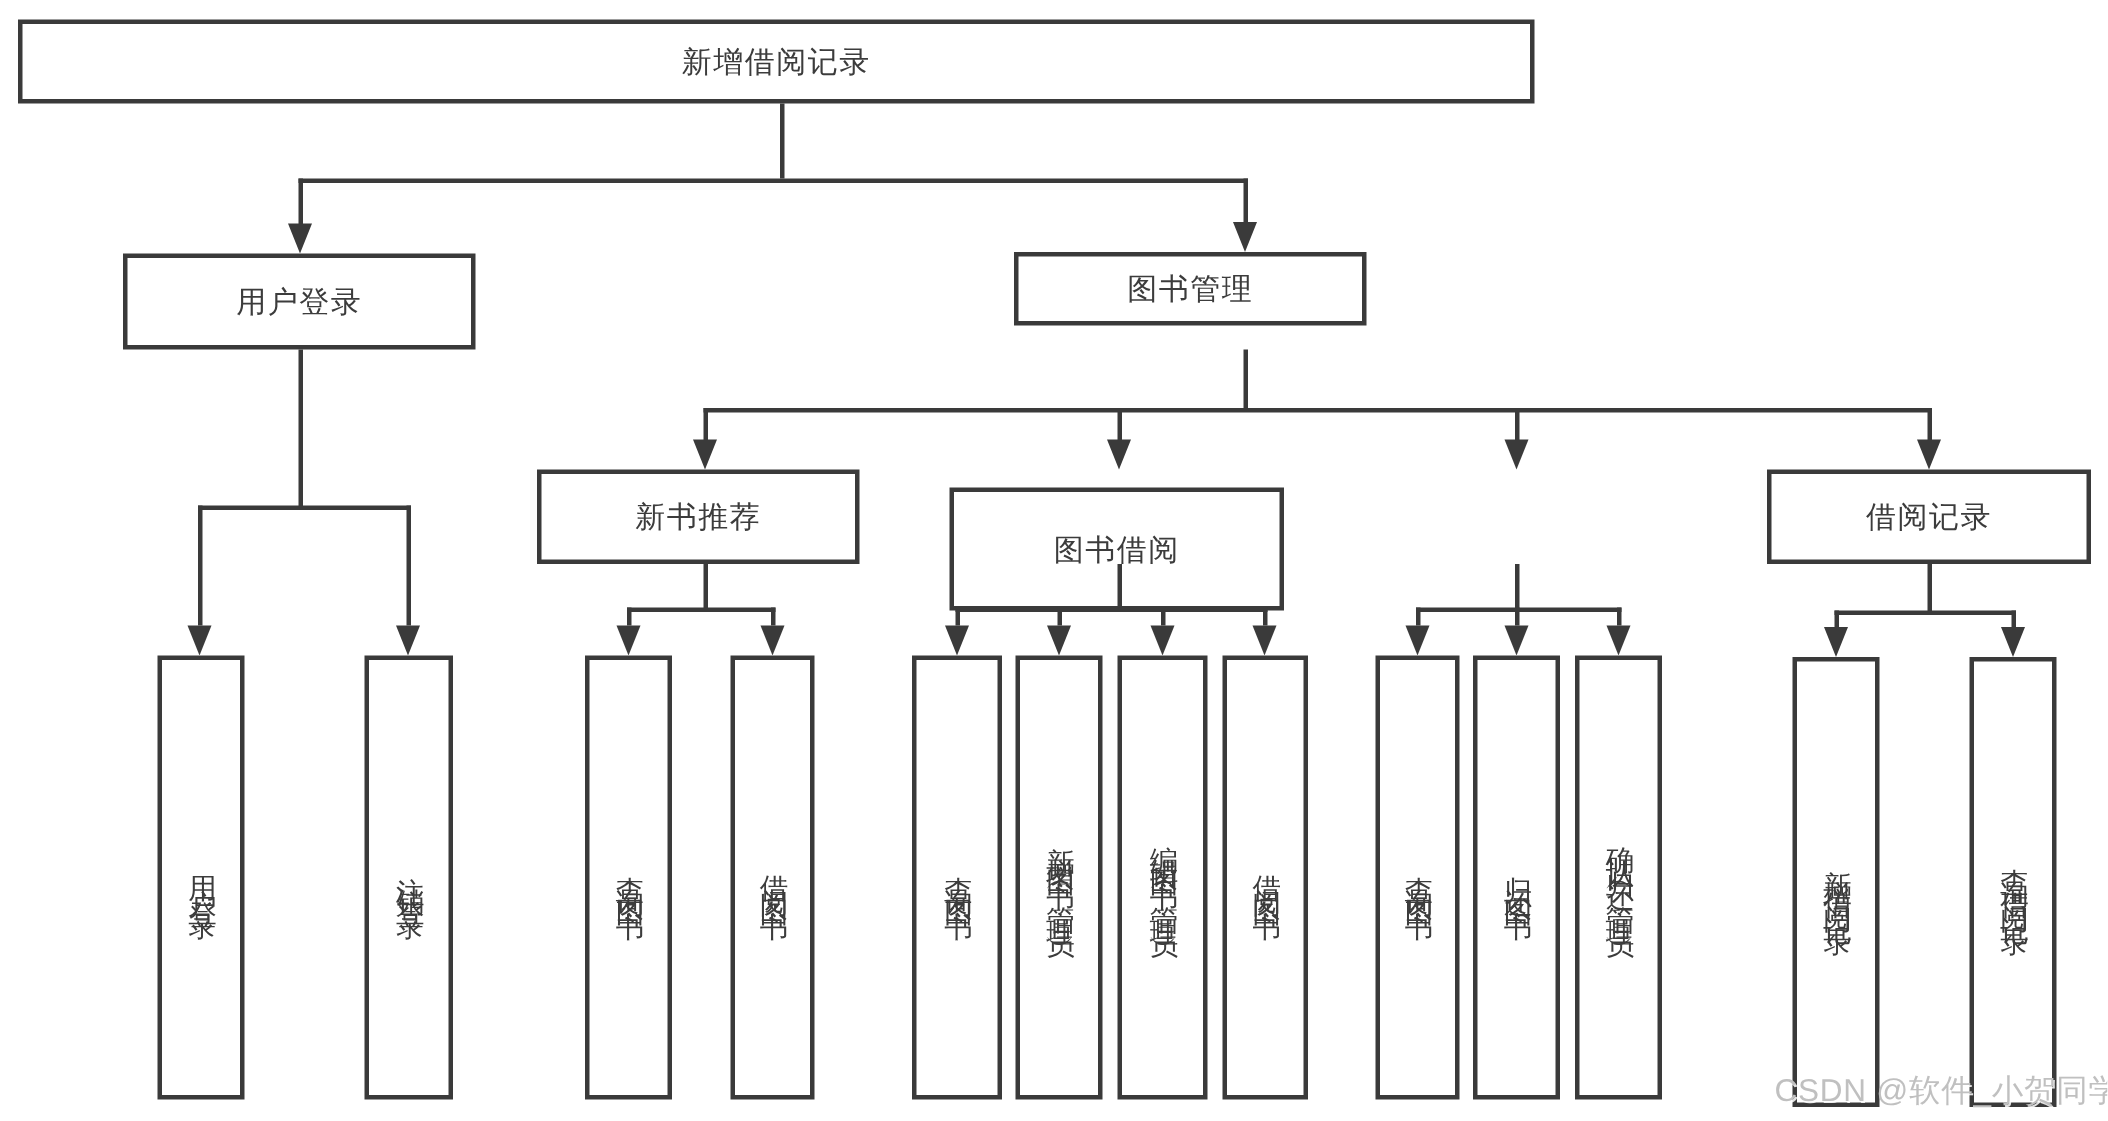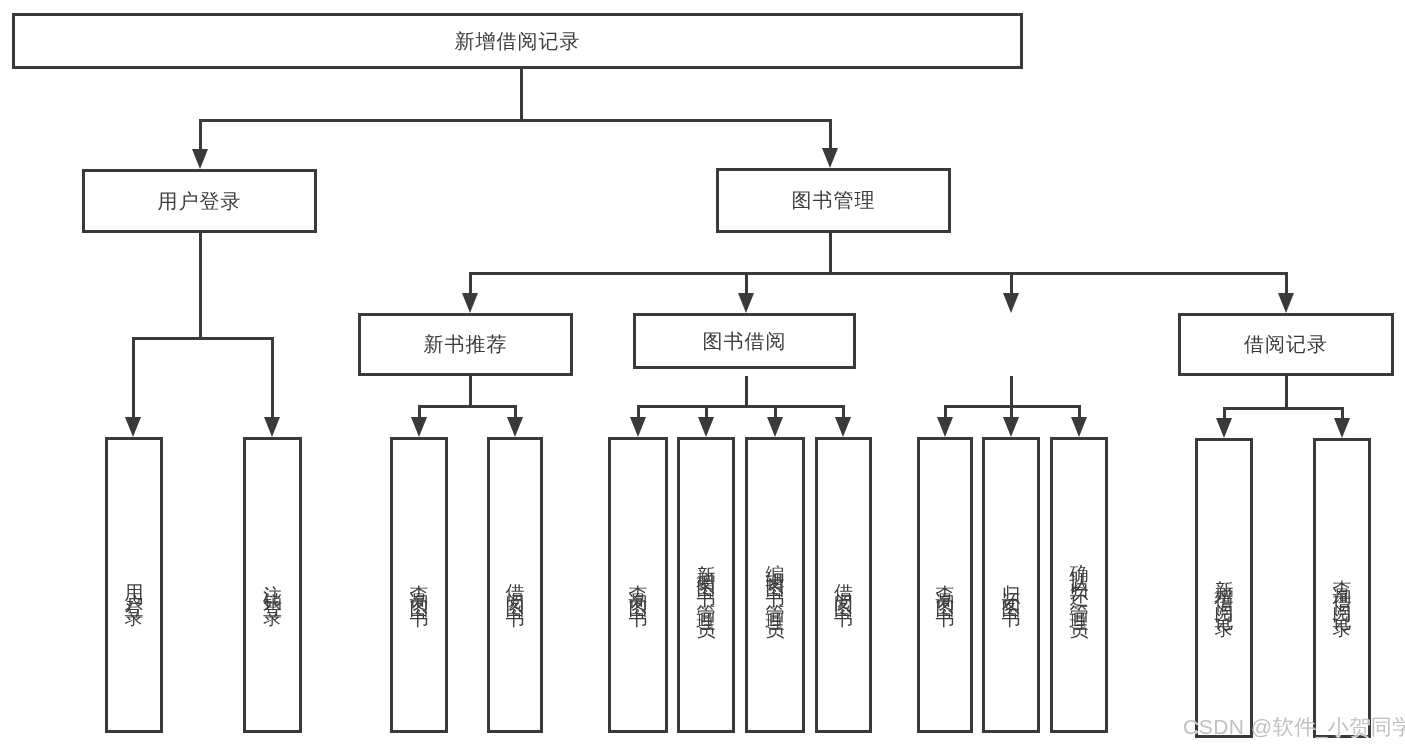--- a/index.html
+++ b/index.html
@@ -56,42 +56,42 @@
   <div class="box" style="left:12px;top:13px;width:1011px;height:56px">新增借阅记录</div>
 
   <div class="vl" style="left:520px;top:69px;height:50px"></div>
   <div class="hl" style="left:199px;top:119px;width:633px"></div>
   <div class="vl" style="left:199px;top:119px;height:32px"></div>
   <div class="ar" style="left:192px;top:149px"></div>
   <div class="vl" style="left:829px;top:119px;height:31px"></div>
   <div class="ar" style="left:822px;top:148px"></div>
 
   <div class="box" style="left:82px;top:169px;width:235px;height:64px">用户登录</div>
-  <div class="box" style="left:716px;top:168px;width:235px;height:65px">图书管理</div>
+  <div class="box" style="left:676px;top:168px;width:235px;height:49px">图书管理</div>
 
   <div class="vl" style="left:199px;top:233px;height:106px"></div>
   <div class="hl" style="left:132px;top:337px;width:142px"></div>
   <div class="vl" style="left:132px;top:337px;height:80px"></div>
   <div class="ar" style="left:125px;top:417px"></div>
   <div class="vl" style="left:271px;top:337px;height:80px"></div>
   <div class="ar" style="left:264px;top:417px"></div>
 
   <div class="vl" style="left:829px;top:233px;height:41px"></div>
   <div class="hl" style="left:469px;top:272px;width:819px"></div>
   <div class="vl" style="left:469px;top:272px;height:23px"></div>
   <div class="ar" style="left:462px;top:293px"></div>
   <div class="vl" style="left:745px;top:272px;height:23px"></div>
   <div class="ar" style="left:738px;top:293px"></div>
   <div class="vl" style="left:1010px;top:272px;height:23px"></div>
   <div class="ar" style="left:1003px;top:293px"></div>
   <div class="vl" style="left:1285px;top:272px;height:23px"></div>
   <div class="ar" style="left:1278px;top:293px"></div>
 
   <div class="box" style="left:358px;top:313px;width:215px;height:63px">新书推荐</div>
-  <div class="box" style="left:633px;top:313px;width:223px;height:56px">图书借阅</div>
+  <div class="box" style="left:633px;top:325px;width:223px;height:82px">图书借阅</div>
   <div class="box" style="left:1178px;top:313px;width:216px;height:63px">借阅记录</div>
 
   <div class="vl" style="left:469px;top:376px;height:31px"></div>
   <div class="hl" style="left:418px;top:405px;width:99px"></div>
   <div class="vl" style="left:418px;top:405px;height:12px"></div>
   <div class="ar" style="left:411px;top:417px"></div>
   <div class="vl" style="left:514px;top:405px;height:12px"></div>
   <div class="ar" style="left:507px;top:417px"></div>
 
   <div class="vl" style="left:745px;top:376px;height:31px"></div>

